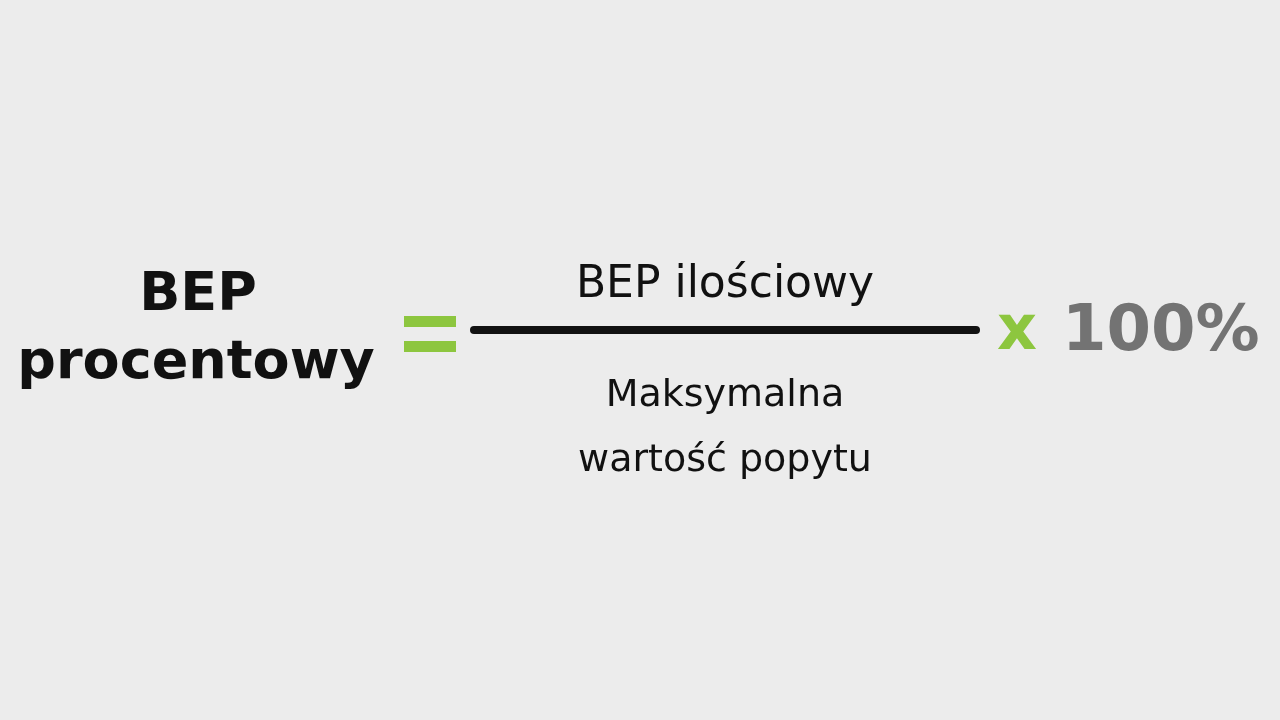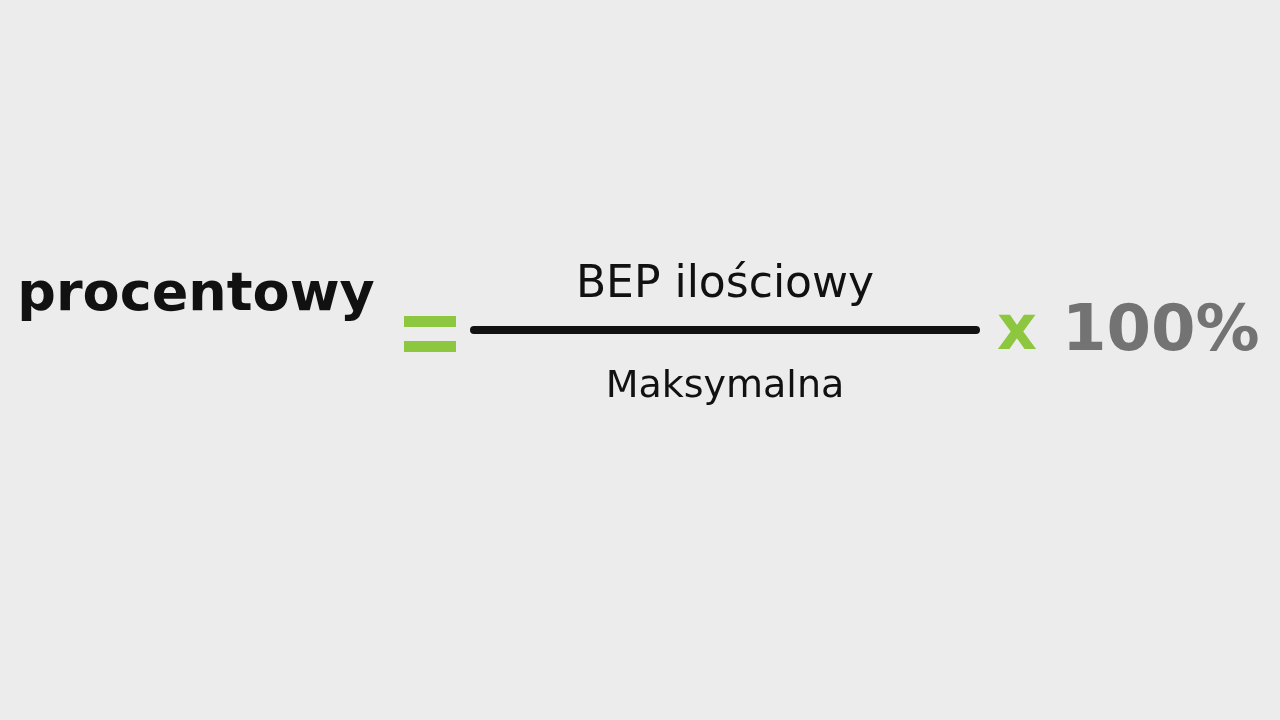--- a/index.html
+++ b/index.html
@@ -30,47 +30,49 @@
       background: #111; border-radius: 4px;
     }
     .numerator {
       position: absolute; left: 470px; top: 256px; width: 510px;
       text-align: center; font-size: 44px; line-height: 52px; font-weight: normal;
     }
     .denominator {
       position: absolute; left: 470px; top: 356px; width: 510px;
       text-align: center; font-size: 38px; line-height: 56px; font-weight: normal;
     }
-    .denominator span { display: block; }
+    .denominator span { display: block; margin-top: 9px; }
     .times {
       position: absolute; left: 990px; top: 292px; width: 54px;
       text-align: center; font-size: 62px; line-height: 72px; font-weight: bold;
       color: #8dc63f;
     }
     .percent {
       position: absolute; left: 1062px; top: 290px; width: 218px;
       font-size: 64px; line-height: 76px; font-weight: bold; color: #737373;
       white-space: nowrap;
     }
   </style>
 </head>
 <body>
 
 <div class="lhs">
+  <span class="l1">BEP</span>
   <span class="l2">procentowy</span>
 </div>
 
 <div class="equals">
   <div class="bar b1"></div>
   <div class="bar b2"></div>
 </div>
 
 <div class="numerator">BEP ilościowy</div>
 
 <div class="frac-line"></div>
 
 <div class="denominator">
   <span>Maksymalna</span>
+  <span>wartość popytu</span>
 </div>
 
 <div class="times">x</div>
 
 <div class="percent">100%</div>
 
 </body></html>

